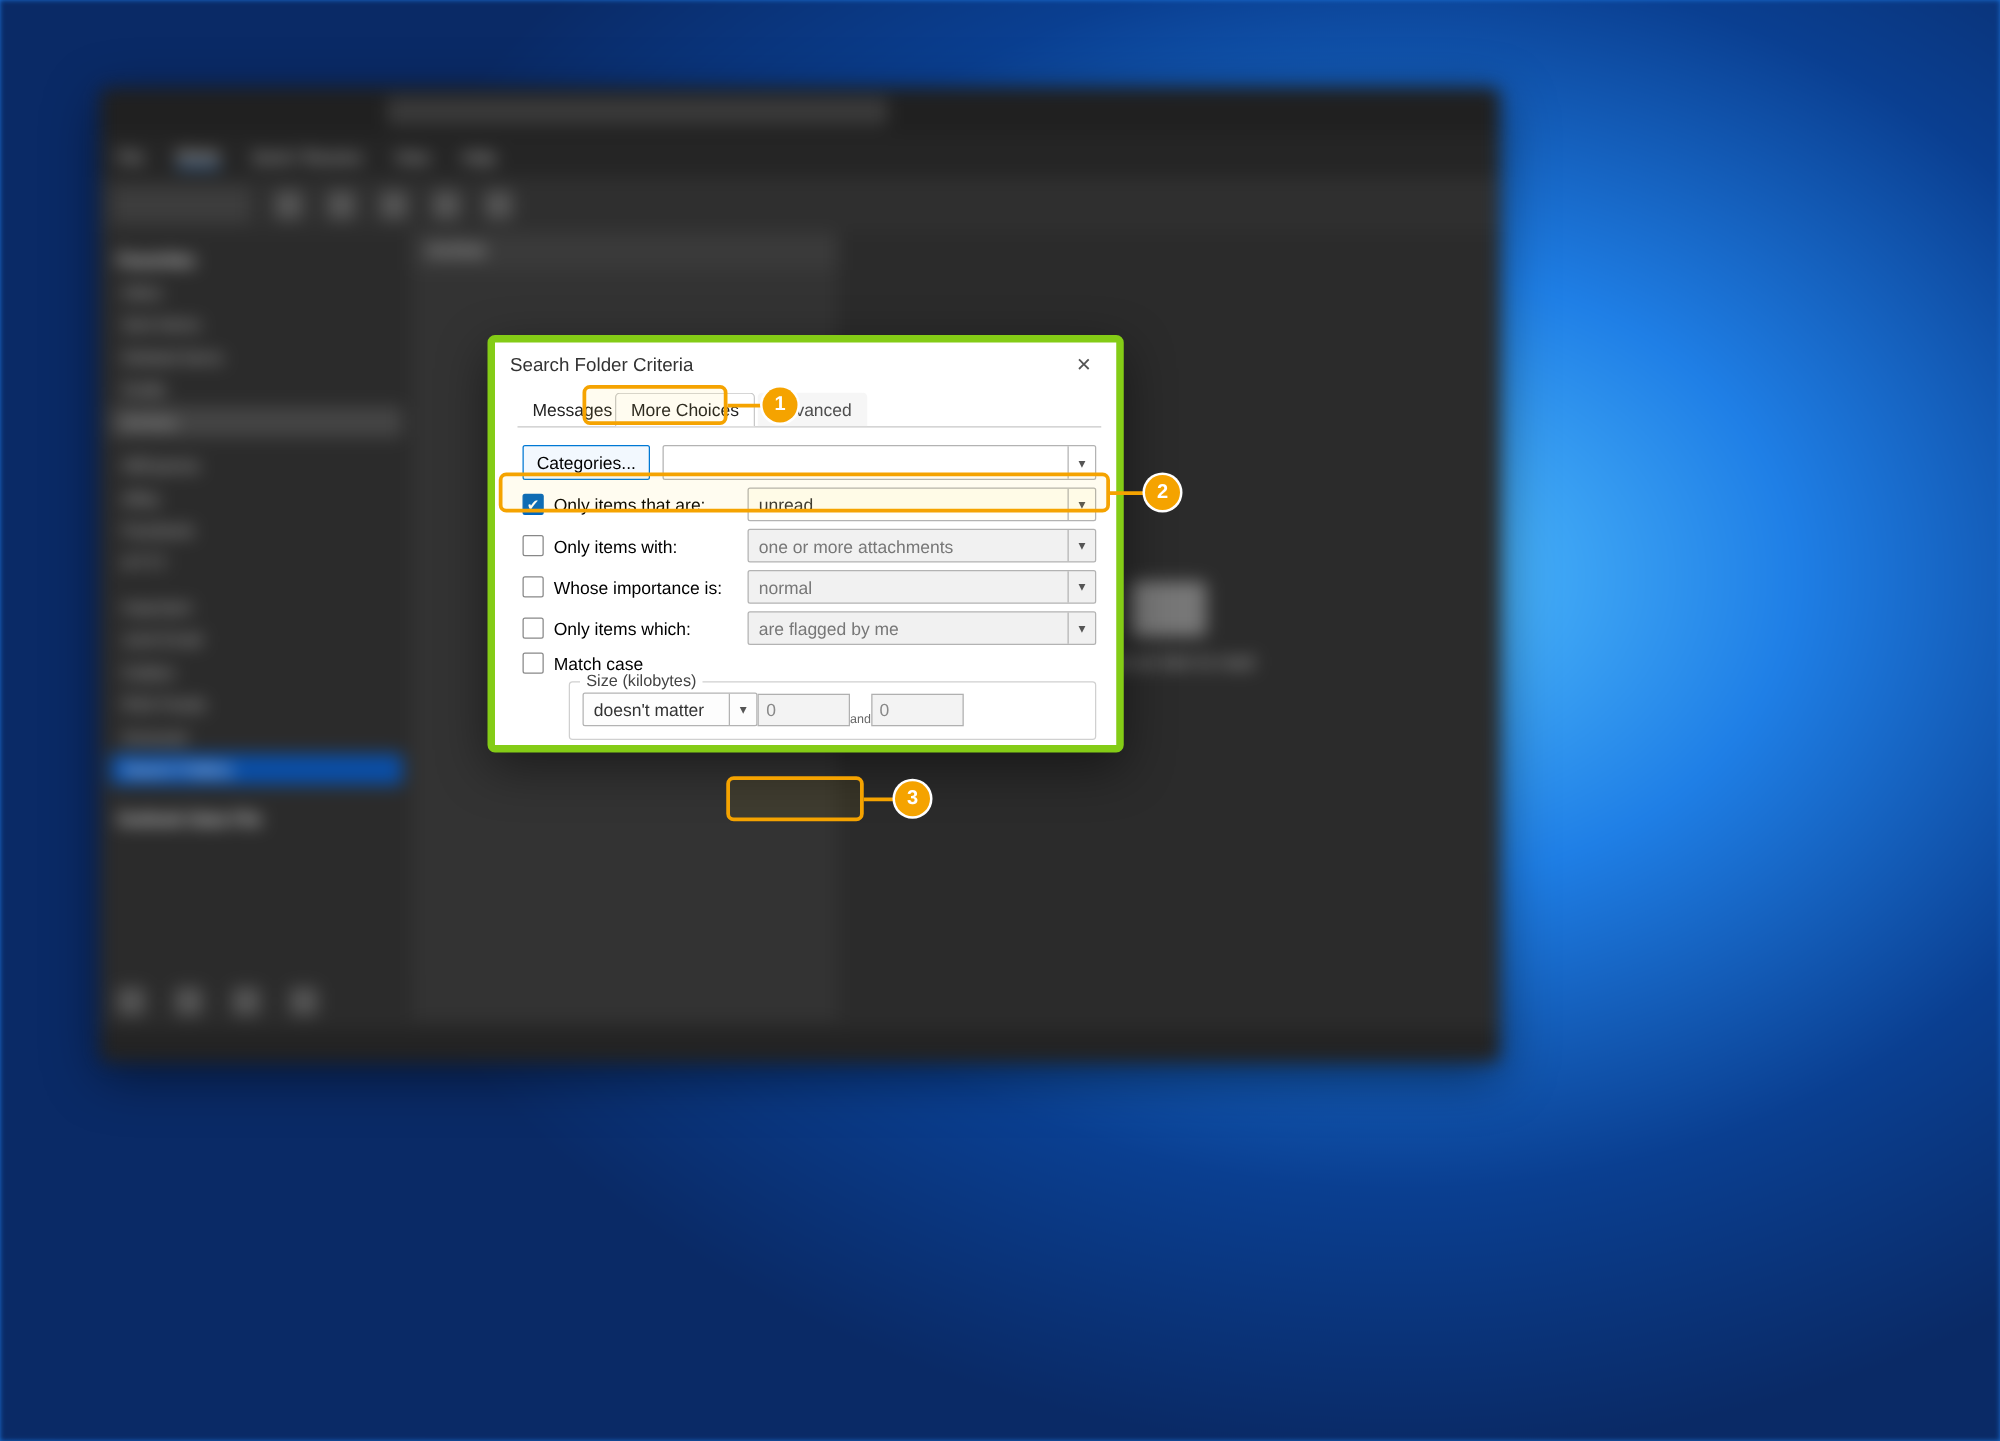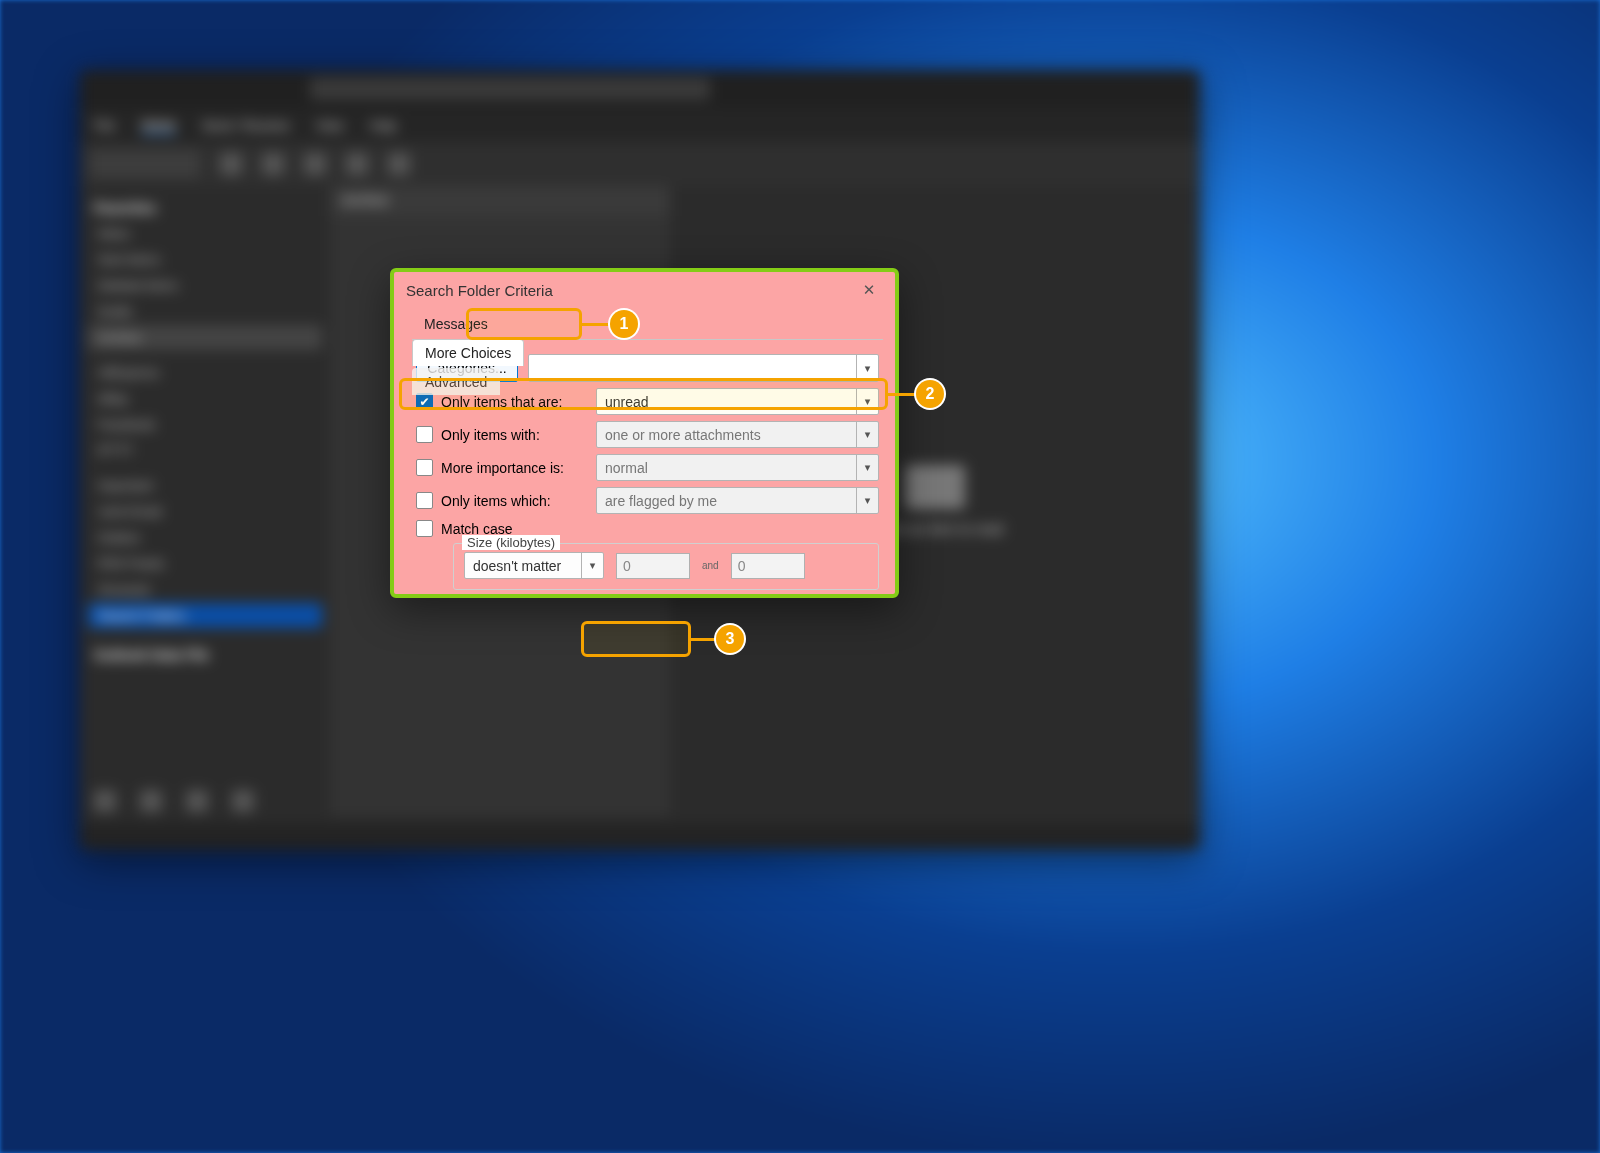--- a/index.html
+++ b/index.html
@@ -50,22 +50,22 @@
   .ow-envelope { width:60px; height:44px; background:#777; border-radius:4px; }
   .ow-bottom { position:absolute; bottom:28px; left:0; width:250px; height:42px; background:#2b2b2b; display:flex; gap:24px; padding:10px 14px; }
   .ow-bottom div { width:22px; height:22px; background:#555; border-radius:3px; }
   .ow-status { position:absolute; bottom:0; left:0; right:0; height:26px; background:#232323; }
 
   
   .dialog {
     position: absolute;
     left: 390px; top: 268px;
     width: 509px;
-    background: #fca5a5;
-    border: 4px solid #84cc16;
+    background: #ffffff;
+    border: 6px solid #84cc16;
     border-radius: 6px;
     box-shadow: 0 12px 40px rgba(0,0,0,.45);
     color: #000;
   }
   .dlg-title {
     display:flex; justify-content:space-between; align-items:center;
     padding: 4px 6px 2px 12px;
     height: 34px;
     font-size: 15px;
     color: #333;
@@ -73,25 +73,24 @@
   .dlg-close {
     width: 40px; height: 28px;
     display:flex; align-items:center; justify-content:center;
     color:#555; font-size:15px;
     cursor:pointer;
   }
   .dlg-body { padding: 4px 12px 0 18px; }
 
   .tabs-row {
     display:flex;
-    align-items:flex-start;
+    align-items:center;
     height: 30px;
     border-bottom: 1px solid #c8c8c8;
     gap: 2px;
-    flex-direction: column;
   }
   .tab {
     padding: 5px 12px;
     font-size: 14px;
     color: #222;
     border: 1px solid transparent;
     border-bottom: none;
     cursor:pointer;
     position:relative;
     top:1px;
@@ -176,21 +175,21 @@
     border-radius:3px;
     padding: 8px 10px 10px 10px;
     position:relative;
     margin-left:37px;
   }
   .size-legend {
     position:absolute; top:-9px; left:8px;
     background:#fff; padding:0 5px;
     font-size:13px; color:#444;
   }
-  .size-row { display:flex; align-items:center; gap:12px; }
+  .size-row { display:flex; align-items:flex-end; }
   .size-select { width:140px; }
   .num-input {
     width:74px; height:26px;
     border:1px solid #b0b0b0;
     background:#f3f3f3;
     padding:0 6px;
     color:#888; font-size:14px;
   }
   .and-lbl { color:#666; font-size:10px; }
 
@@ -347,21 +346,21 @@
           <div class="select disabled">
             <span>one or more attachments</span>
             <div class="dropdown-caret">▾</div>
           </div>
         </div>
       </div>
 
       <div class="row">
         <div class="left-cell">
           <div class="chk"></div>
-          <span>More importance is:</span>
+          <span>Whose importance is:</span>
         </div>
         <div class="right-cell">
           <div class="select disabled">
             <span>normal</span>
             <div class="dropdown-caret">▾</div>
           </div>
         </div>
       </div>
 
       <div class="row">

